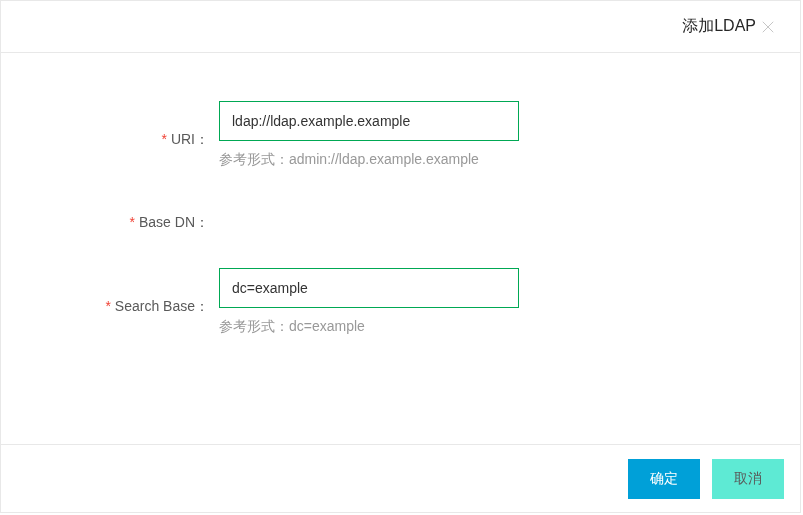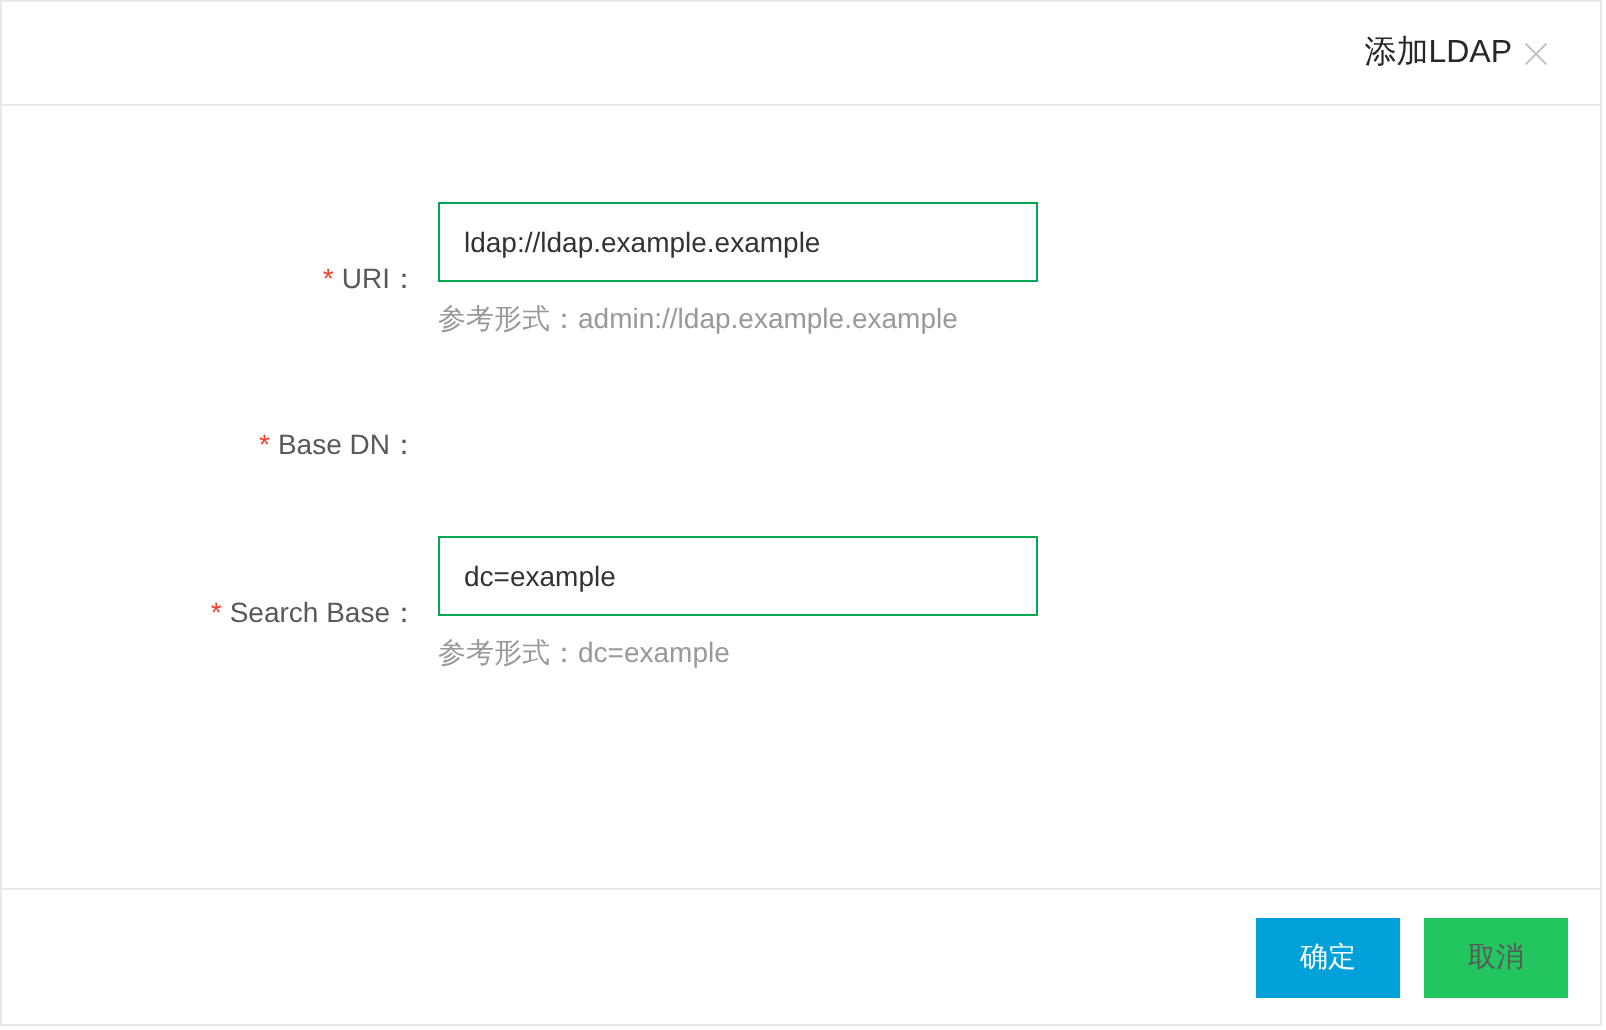--- a/index.html
+++ b/index.html
@@ -94,21 +94,21 @@
     font-size: 14px;
     border: none;
     cursor: pointer;
     font-family: Liberation Sans, sans-serif;
   }
   .btn-primary {
     background: #00a0d8;
     color: #fff;
   }
   .btn-default {
-    background: #22c55e;
+    background: #5eead4;
     color: #595959;
   }
 </style>
 </head>
 <body>
 
 <div class="modal">
 
   <div class="modal-header">
     <div class="modal-title">添加LDAP</div>

